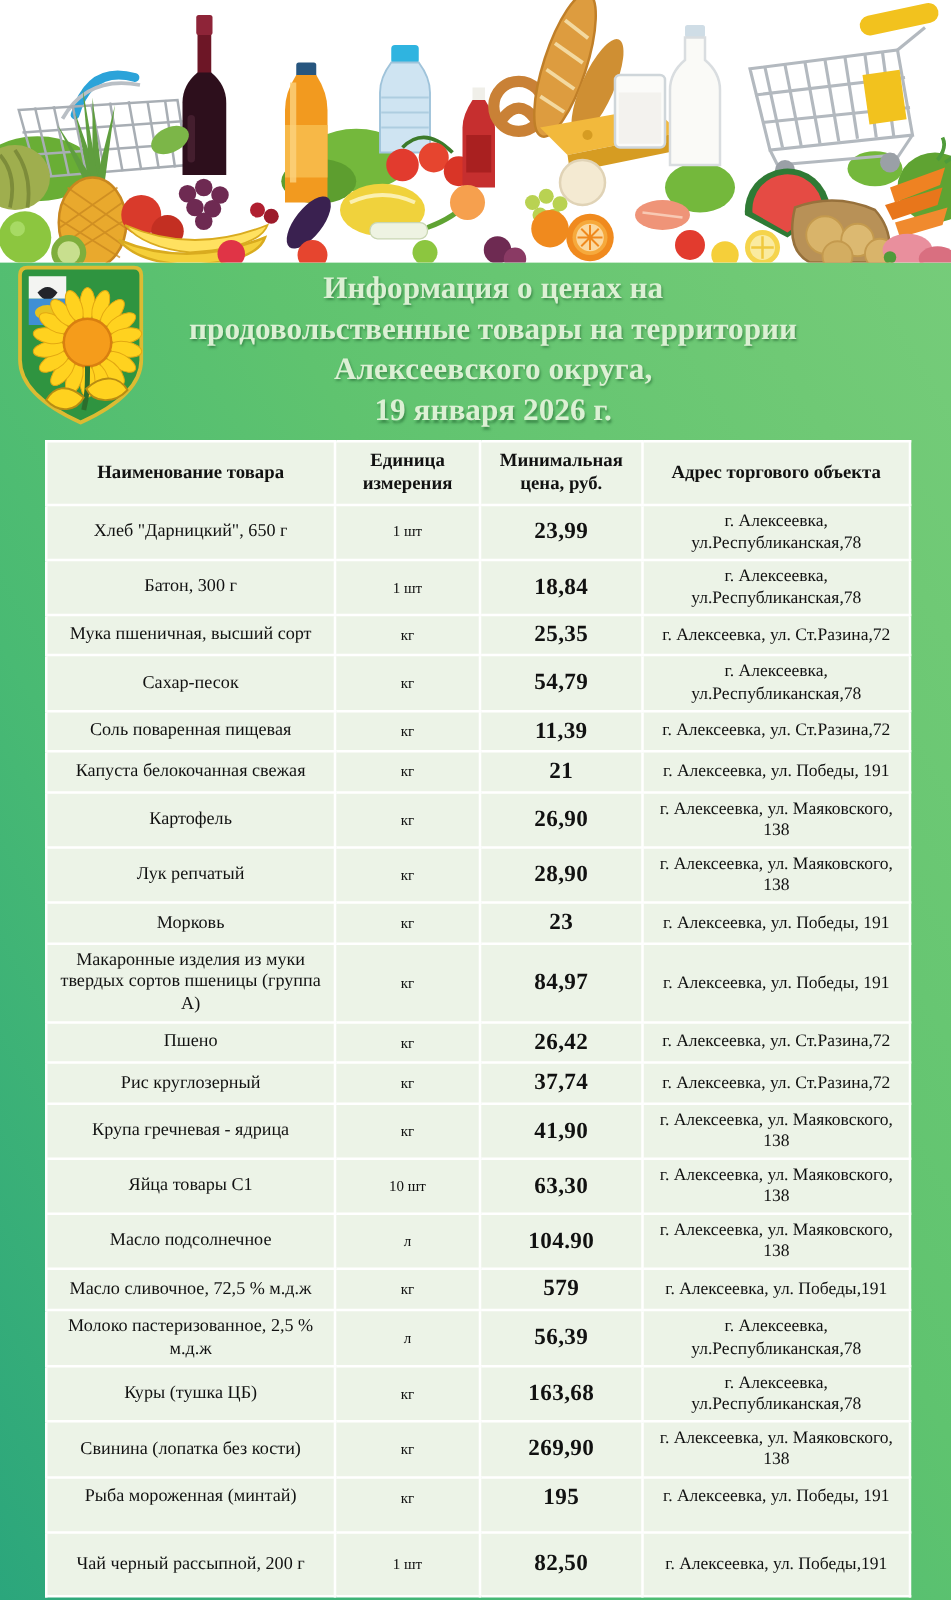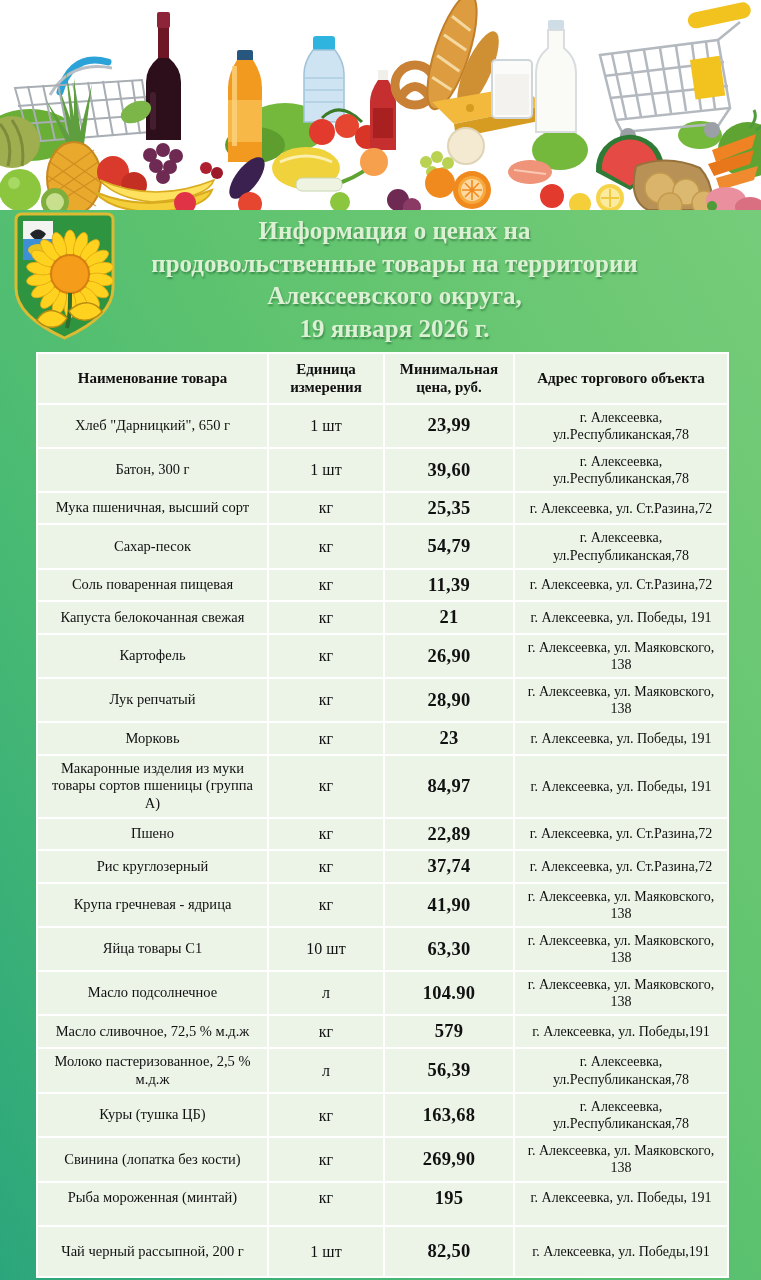--- a/index.html
+++ b/index.html
@@ -21,21 +21,21 @@
     border-collapse:collapse;margin:2px 34px 0 36px;width:691px;
     table-layout:fixed;
   }
   .price th,.price td{
     border:2px solid #ffffff;background:#ecf3e7;
     text-align:center;vertical-align:middle;
     padding:4px 6px;color:#111;line-height:1.22;
   }
   .price th{font-size:15px;font-weight:bold;padding:6px 4px;}
   td.pname{font-size:14.5px;}
-  td.unit{font-size:16px;}
+  td.unit{font-size:12px;}
   td.pricecell{font-size:18.5px;font-weight:bold;letter-spacing:.3px;margin-top:20px;}
   td.addr{font-size:14px;}
   
   tbody tr:nth-child(20) td{padding-bottom:16px;}
   tbody tr:nth-child(21) td{padding-top:13px;padding-bottom:13px;}
   tbody tr:nth-child(22) td{padding-top:11px;padding-bottom:11px;}
 </style>
 </head>
 <body>
 
@@ -337,21 +337,21 @@
     <tbody>
         <tr>
           <td class="pname">Хлеб "Дарницкий",  650 г</td>
           <td class="unit">1 шт</td>
           <td class="pricecell">23,99</td>
           <td class="addr">г. Алексеевка, ул.Республиканская,78</td>
         </tr>
         <tr>
           <td class="pname">Батон, 300 г</td>
           <td class="unit">1 шт</td>
-          <td class="pricecell">39,60</td>
+          <td class="pricecell">18,84</td>
           <td class="addr">г. Алексеевка, ул.Республиканская,78</td>
         </tr>
         <tr>
           <td class="pname">Мука пшеничная, высший сорт</td>
           <td class="unit">кг</td>
           <td class="pricecell">25,35</td>
           <td class="addr">г. Алексеевка, ул. Ст.Разина,72</td>
         </tr>
         <tr>
           <td class="pname">Сахар-песок</td>
@@ -383,29 +383,29 @@
           <td class="pricecell">28,90</td>
           <td class="addr">г. Алексеевка, ул. Маяковского, 138</td>
         </tr>
         <tr>
           <td class="pname">Морковь</td>
           <td class="unit">кг</td>
           <td class="pricecell">23</td>
           <td class="addr">г. Алексеевка, ул. Победы, 191</td>
         </tr>
         <tr>
-          <td class="pname">Макаронные изделия из муки товары сортов пшеницы (группа А)</td>
+          <td class="pname">Макаронные изделия из муки твердых сортов пшеницы (группа А)</td>
           <td class="unit">кг</td>
           <td class="pricecell">84,97</td>
           <td class="addr">г. Алексеевка, ул. Победы, 191</td>
         </tr>
         <tr>
           <td class="pname">Пшено</td>
           <td class="unit">кг</td>
-          <td class="pricecell">22,89</td>
+          <td class="pricecell">26,42</td>
           <td class="addr">г. Алексеевка, ул. Ст.Разина,72</td>
         </tr>
         <tr>
           <td class="pname">Рис круглозерный</td>
           <td class="unit">кг</td>
           <td class="pricecell">37,74</td>
           <td class="addr">г. Алексеевка, ул. Ст.Разина,72</td>
         </tr>
         <tr>
           <td class="pname">Крупа гречневая - ядрица</td>

